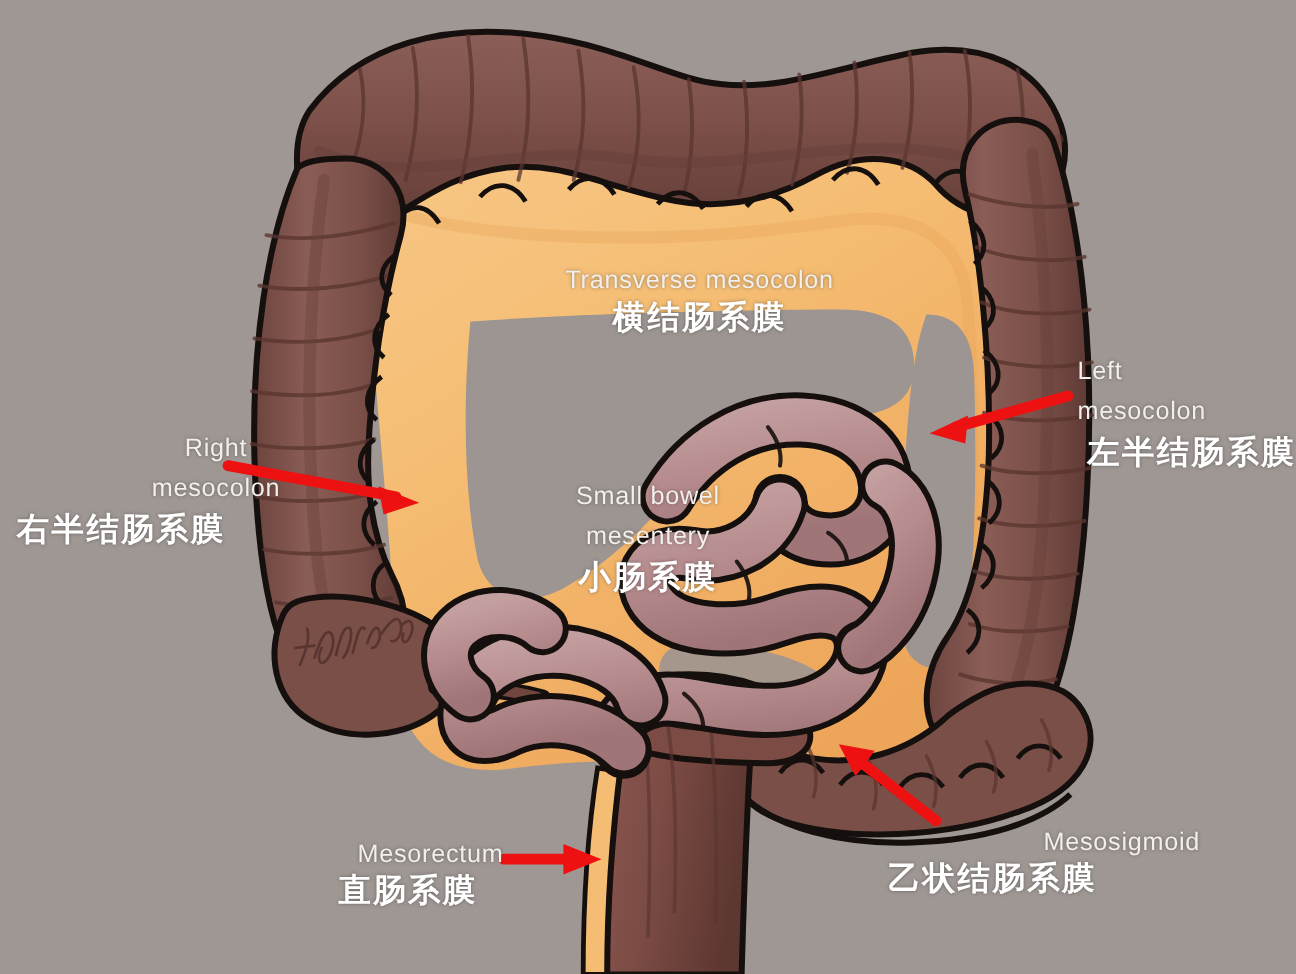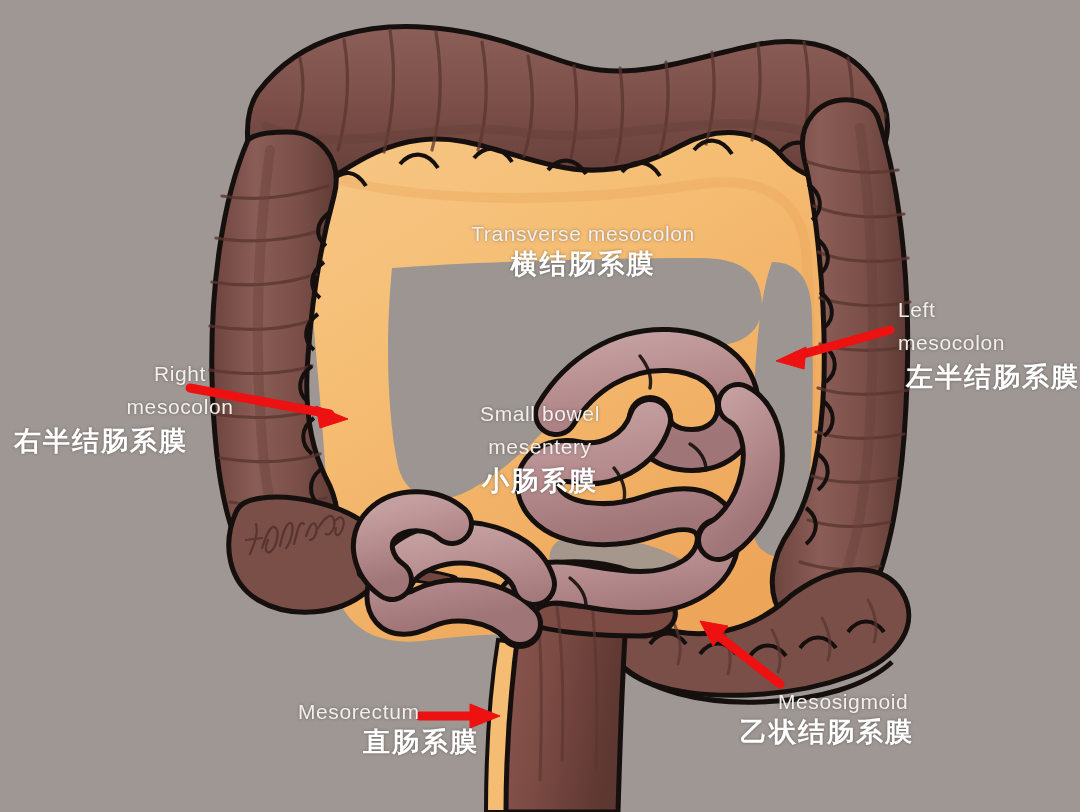--- a/index.html
+++ b/index.html
@@ -53,23 +53,23 @@
   #label-transverse { left: 393px; top: 222px; width: 380px; }
   #label-smallbowel { left: 400px; top: 398px; width: 280px; }
   #label-right      { left: 0px;   top: 358px; width: 330px; text-align: left; }
   #label-right .en  { text-align: center; padding-left: 30px; }
   #label-right .zh  { text-align: left; padding-left: 14px; }
   #label-left       { left: 860px; top: 294px; width: 220px; text-align: left; }
   #label-left .en   { text-align: left; padding-left: 38px; }
   #label-left .zh   { text-align: right; padding-left: 0px; }
   #label-mesorectum { left: 260px; top: 700px; width: 300px; text-align: left;}
   #label-mesorectum .en { text-align: left; padding-left: 38px; }
-  #label-mesorectum .zh { text-align: center; padding-left: 22px; }
+  #label-mesorectum .zh { text-align: left; padding-left: 22px; }
   #label-mesosigmoid { left: 740px; top: 690px; width: 260px; text-align: left;}
-  #label-mesosigmoid .en { text-align: left; padding-left: 38px; }
+  #label-mesosigmoid .en { text-align: right; padding-left: 38px; }
   #label-mesosigmoid .zh { text-align: left; padding-left: 0px; font-family: Liberation Serif, serif; }
 </style>
 </head>
 <body>
 
 <div id="stage">
 
   <svg id="art" viewBox="0 0 1080 812" xmlns="http://www.w3.org/2000/svg">
     <defs>
       <linearGradient id="gColonV" x1="0" y1="0" x2="1" y2="0">

